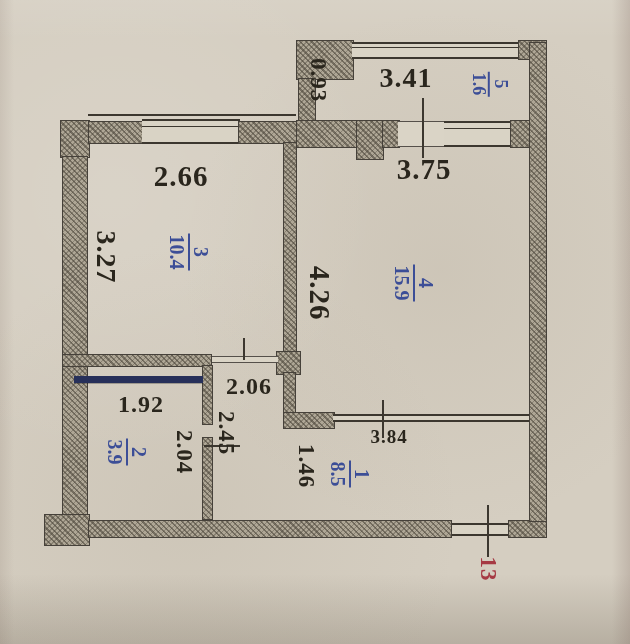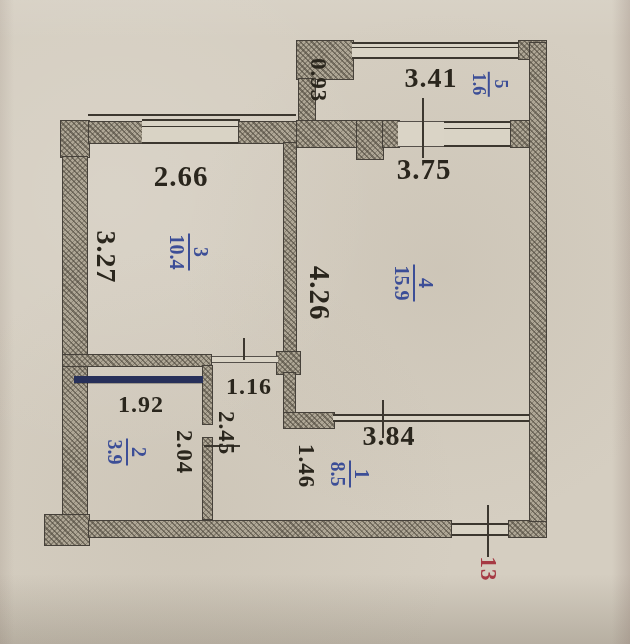--- a/index.html
+++ b/index.html
@@ -39,21 +39,21 @@
     position:absolute;box-sizing:border-box;background:#dad4c6;
     border-top:1px solid #55504a;border-bottom:1px solid #55504a;
   }
   .dline{position:absolute;background:#3c372f;}
   .tub{position:absolute;background:#27305a;box-shadow:0 1px 0 rgba(0,0,0,.25);}
   .dim{
     position:absolute;font:600 28px "Liberation Serif",serif;color:#2a261d;
     transform:translate(-50%,-50%);white-space:nowrap;letter-spacing:1px;line-height:1;
   }
   .dim.v{transform:translate(-50%,-50%) rotate(90deg);}
-  .fs29{font-size:29px}.fs25{font-size:28px}.fs24{font-size:24px}.fs23{font-size:23px}
+  .fs29{font-size:29px}.fs25{font-size:19px}.fs24{font-size:24px}.fs23{font-size:23px}
   .red{color:#a63a44;}
   .rlabel{
     position:absolute;transform:translate(-50%,-50%) rotate(90deg);
     color:#3c4e97;font:bold 20px "Liberation Serif",serif;
     text-align:center;line-height:1.1;white-space:nowrap;
   }
   .rlabel .rnum{display:block;border-bottom:2px solid #3c4e97;padding:0 4px;}
   .rlabel .rarea{display:block;padding:0 1px;}
   .rlabel.small{font-size:18px;}
   .watermark{
@@ -102,27 +102,27 @@
   <div class="wall" style="left:283px;top:412px;width:52px;height:17px"></div>
   <div class="win" style="left:333px;top:414px;width:196px;height:8px"></div>
   <div class="tub" style="left:74px;top:376px;width:129px;height:7px"></div>
 
   <div class="dline" style="left:422px;top:98px;width:2px;height:60px"></div>
   <div class="dline" style="left:382px;top:400px;width:2px;height:38px"></div>
   <div class="dline" style="left:487px;top:505px;width:2px;height:52px"></div>
   <div class="dline" style="left:243px;top:338px;width:2px;height:22px"></div>
   <div class="dline" style="left:204px;top:445px;width:36px;height:2px"></div>
 
-  <div class="dim" style="left:431px;top:78px">3.41</div>
+  <div class="dim" style="left:406px;top:78px">3.41</div>
   <div class="dim v fs23" style="left:318px;top:80px">0.93</div>
   <div class="dim fs29" style="left:181px;top:176px">2.66</div>
   <div class="dim fs29" style="left:424px;top:169px">3.75</div>
   <div class="dim v" style="left:106px;top:257px">3.27</div>
   <div class="dim v fs29" style="left:319px;top:293px">4.26</div>
-  <div class="dim fs24" style="left:249px;top:386px">1.16</div>
+  <div class="dim fs24" style="left:249px;top:386px">2.06</div>
   <div class="dim fs24" style="left:141px;top:404px">1.92</div>
   <div class="dim v fs23" style="left:184px;top:452px">2.04</div>
   <div class="dim v fs23" style="left:226px;top:433px">2.45</div>
   <div class="dim v fs23" style="left:306px;top:466px">1.46</div>
   <div class="dim fs25" style="left:389px;top:436px">3.84</div>
   <div class="dim v fs23 red" style="left:488px;top:569px">13</div>
 
   <div class="rlabel small" style="left:489px;top:84px">
     <span class="rnum">5</span>
     <span class="rarea">1.6</span>

